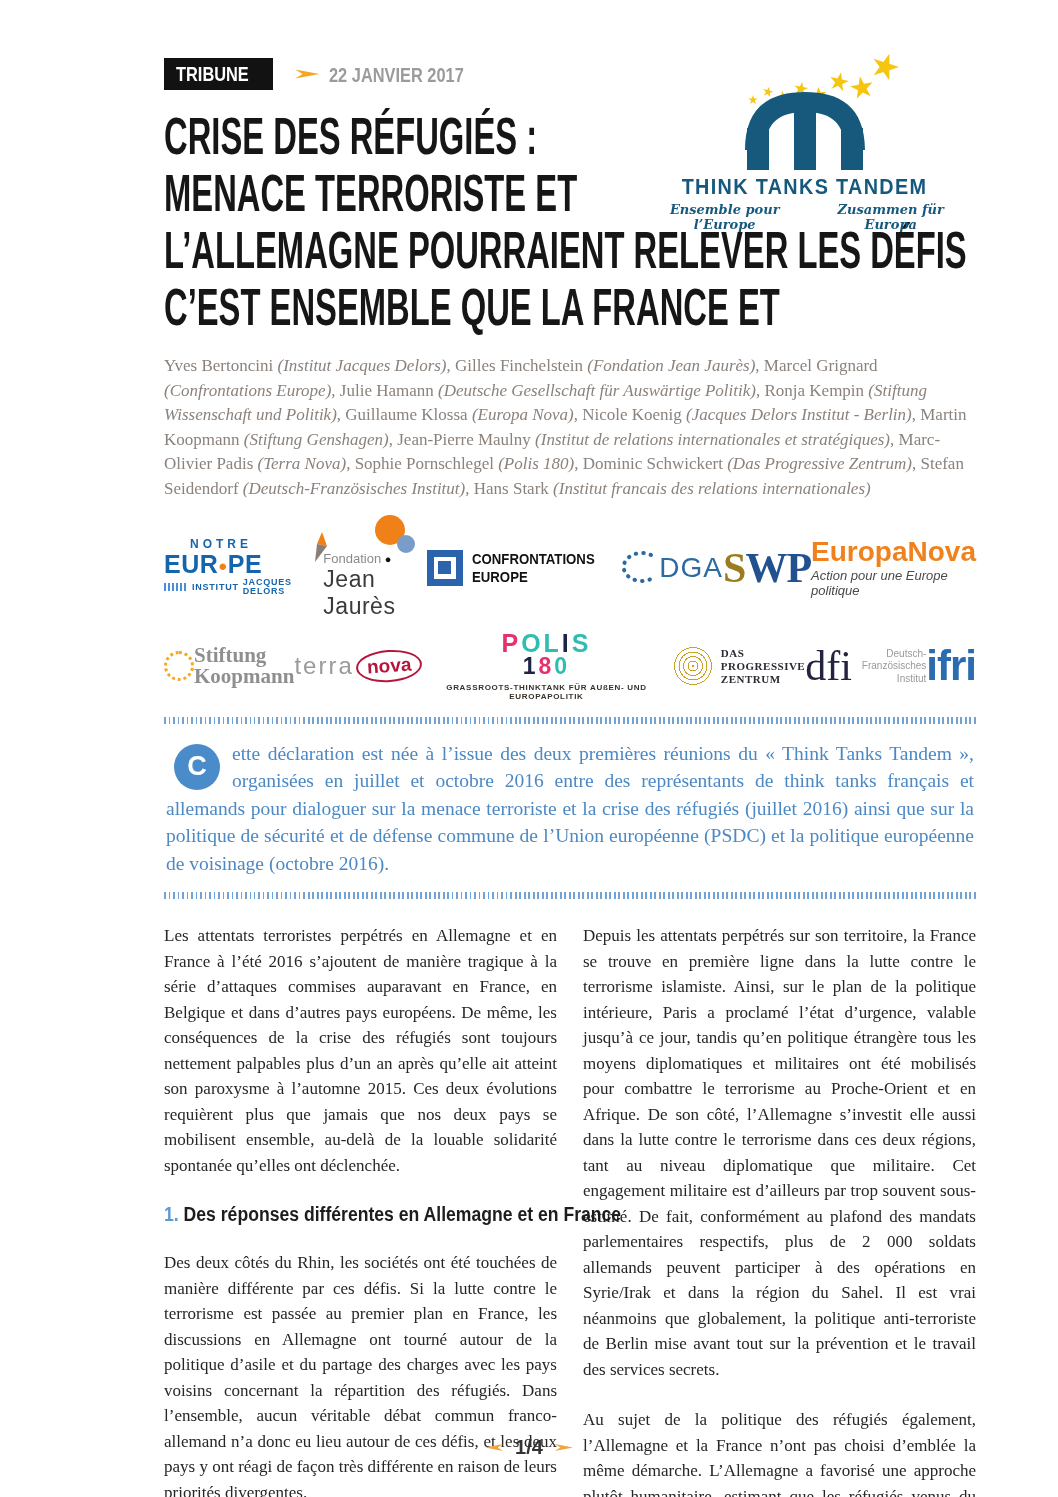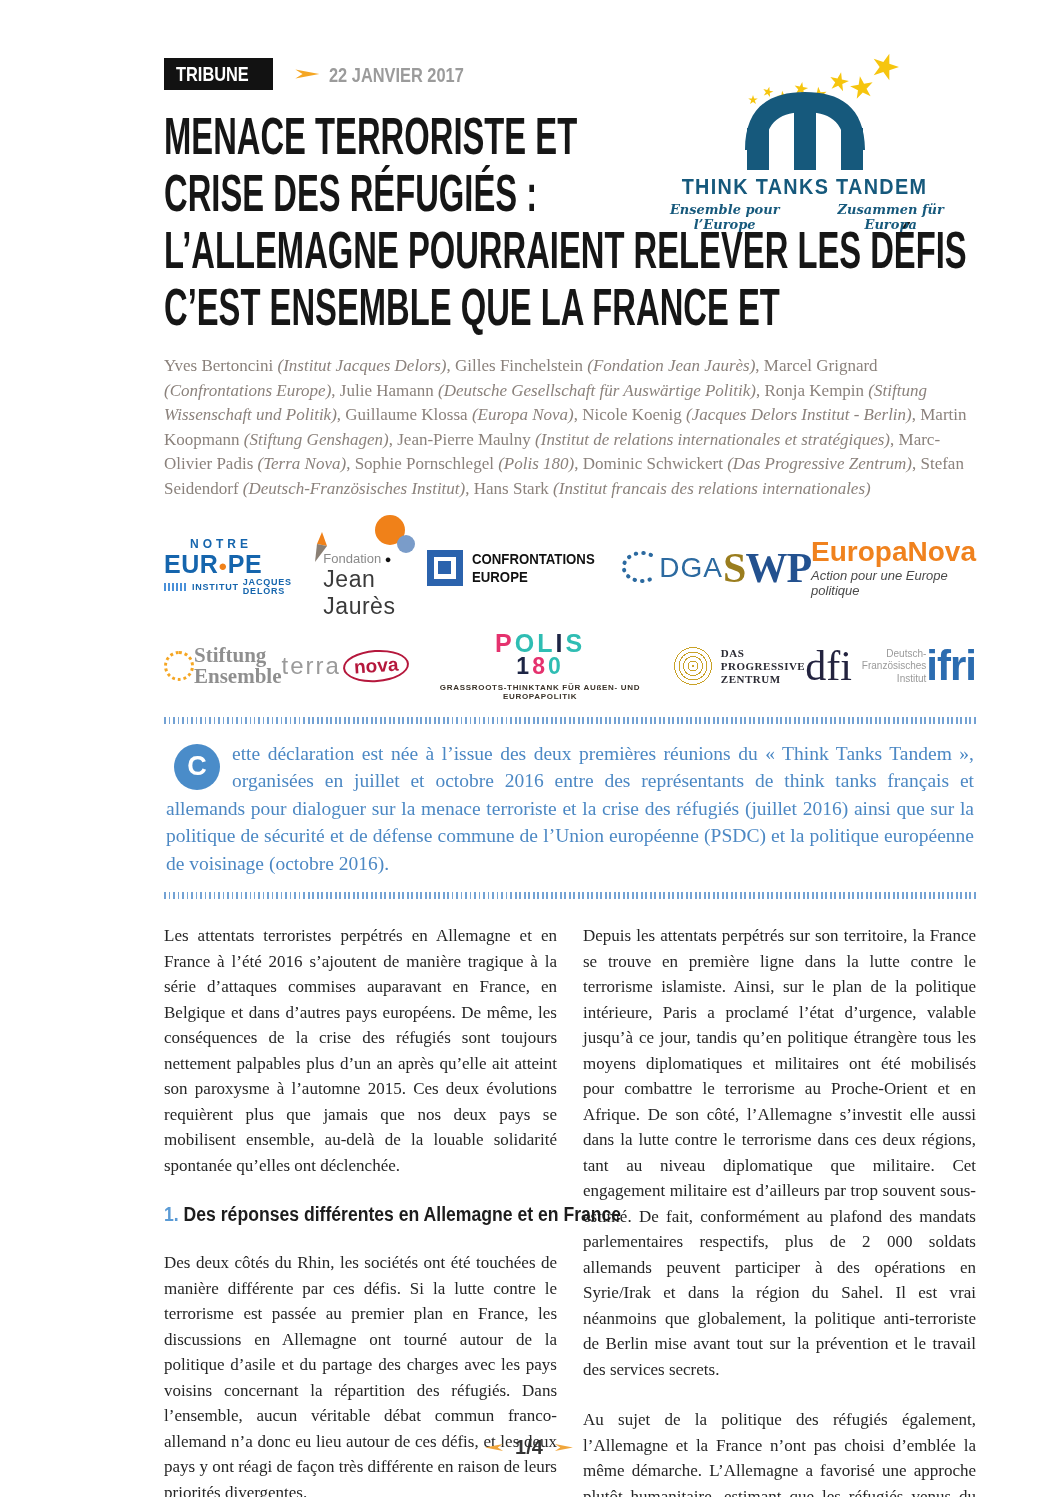--- a/index.html
+++ b/index.html
@@ -128,22 +128,22 @@
 <div class="page">
   <div class="content">
 
     <div class="kicker">
       <div class="badge"><span class="cond-m">TRIBUNE</span></div>
       <span class="k-arrow"></span>
       <div class="k-date"><span class="cond-m">22 JANVIER 2017</span></div>
     </div>
 
     <div class="title">
+      <div class="title-line"><span class="cond">CRISE DES RÉFUGIÉS :</span></div>
       <div class="title-line"><span class="cond">MENACE TERRORISTE ET</span></div>
-      <div class="title-line"><span class="cond">CRISE DES RÉFUGIÉS :</span></div>
       <div class="title-line"><span class="cond">L’ALLEMAGNE POURRAIENT RELEVER LES DÉFIS</span></div>
       <div class="title-line"><span class="cond">C’EST ENSEMBLE QUE LA FRANCE ET</span></div>
     </div>
 
     <div class="brand">
       <svg width="312" height="120" viewBox="0 0 312 120">
         <g fill="#f6c50e">
           <path transform="translate(104,50) scale(5)" d="M0,-1 L0.225,-0.31 0.951,-0.31 0.363,0.118 0.588,0.809 0,0.382 -0.588,0.809 -0.363,0.118 -0.951,-0.31 -0.225,-0.31 Z"></path>
           <path transform="translate(119,42) scale(5.5) rotate(14)" d="M0,-1 L0.225,-0.31 0.951,-0.31 0.363,0.118 0.588,0.809 0,0.382 -0.588,0.809 -0.363,0.118 -0.951,-0.31 -0.225,-0.31 Z"></path>
           <path transform="translate(134,47) scale(6.2) rotate(-8)" d="M0,-1 L0.225,-0.31 0.951,-0.31 0.363,0.118 0.588,0.809 0,0.382 -0.588,0.809 -0.363,0.118 -0.951,-0.31 -0.225,-0.31 Z"></path>
@@ -216,21 +216,21 @@
         <div class="en">
           <div class="en-l1">EuropaNova</div>
           <div class="en-l2">Action pour une Europe politique</div>
         </div>
       </div>
       <div class="logorow">
         <div class="logo sg">
           <span class="sg-circle"></span>
           <div class="sg-text">
             <div>Stiftung</div>
-            <div>Ensemble</div>
+            <div>Koopmann</div>
           </div>
         </div>
         <div class="logo tn">
           <span class="tn-terra">terra</span>
           <span class="tn-nova">nova</span>
         </div>
         <div class="p180">
           <div class="p180-l1"><span style="color: rgb(229, 50, 110);">P</span><span style="color: rgb(47, 189, 179);">O</span><span style="color: rgb(47, 189, 179);">L</span><span style="color: rgb(29, 37, 69);">I</span><span style="color: rgb(47, 189, 179);">S</span></div>
           <div class="p180-l2"><span style="color: rgb(29, 37, 69);">1</span><span style="color: rgb(229, 50, 110);">8</span><span style="color: rgb(47, 189, 179);">0</span></div>
           <div class="p180-cap">GRASSROOTS-THINKTANK FÜR AUßEN- UND EUROPAPOLITIK</div>

